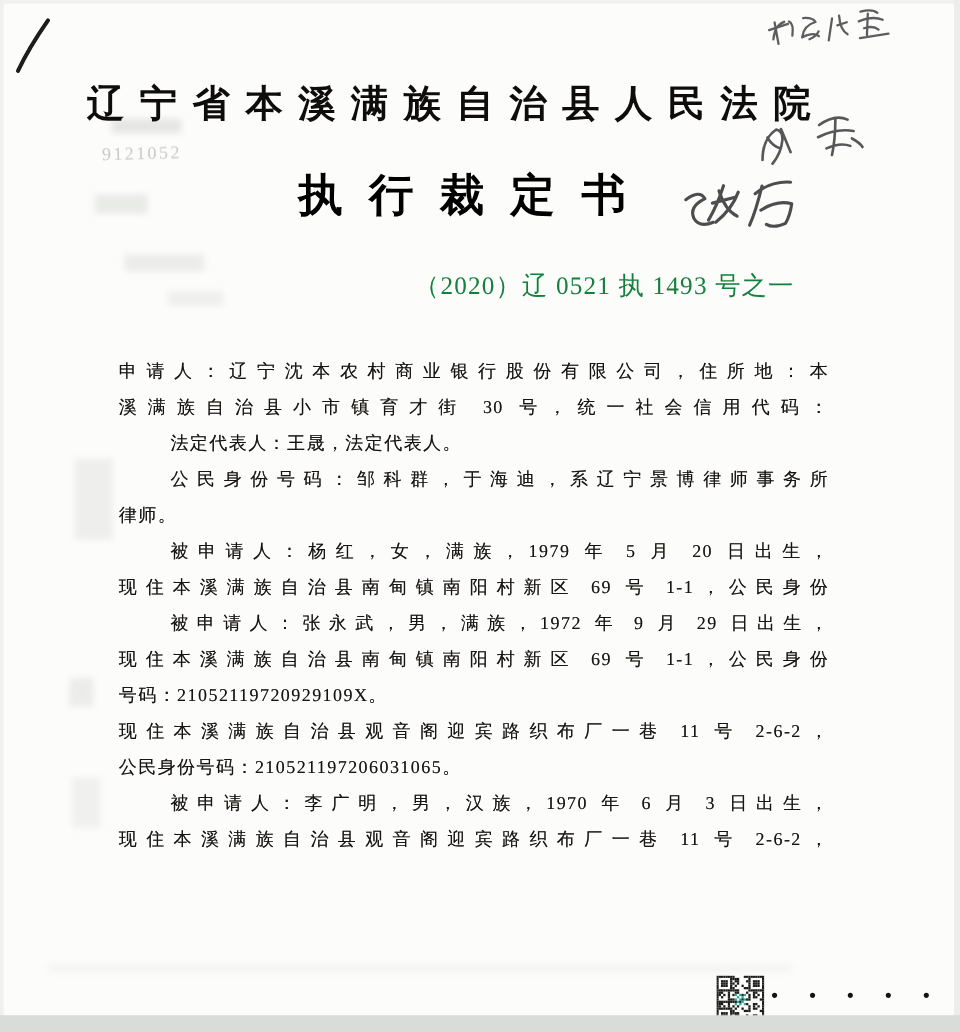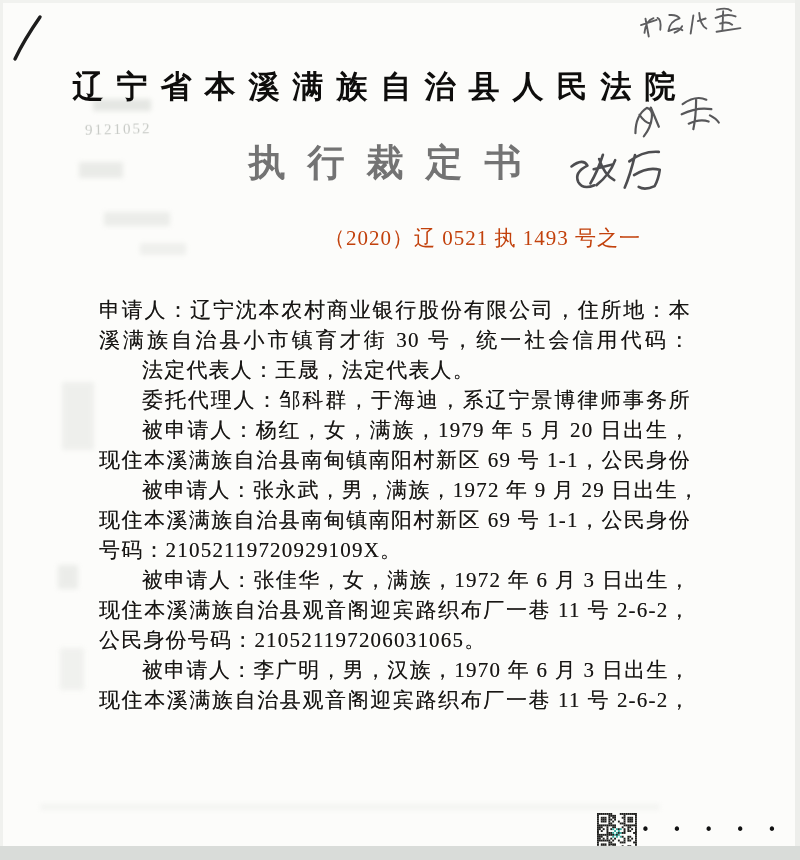--- a/index.html
+++ b/index.html
@@ -21,33 +21,33 @@
   
   .court{
     position:absolute;left:0;top:66px;width:748px;
     text-align:center;font-size:31px;font-weight:700;
     letter-spacing:13px;text-indent:13px;color:#0e0d0c;
     white-space:nowrap;
   }
   .doc-title{
     position:absolute;left:0;top:138px;width:770px;
     text-align:center;font-size:37px;font-weight:700;
-    letter-spacing:22px;text-indent:22px;color:#737373;
+    letter-spacing:22px;text-indent:22px;color:#000000;
     white-space:nowrap;
   }
   .case-no{
-    position:absolute;left:324px;top:224px;
-    font-size:21px;letter-spacing:1px;color:#c2410c;
+    position:absolute;left:345px;top:224px;
+    font-size:21px;letter-spacing:1px;color:#15803d;
     white-space:nowrap;
   }
 
   
   .body{
     position:absolute;left:99px;top:295px;width:592px;
-    font-size:21px;color:#171513;
+    font-size:15px;color:#171513;
   }
   .line{
     height:30px;line-height:30px;
     white-space:nowrap;letter-spacing:1.2px;
     text-shadow:0 0 .4px rgba(20,18,16,.55);
   }
   .line.fill{text-align:justify;text-align-last:justify;}
   .line.indent{padding-left:43px;}
 
   
@@ -138,33 +138,33 @@
 
   <div class="body">
       <div>
         <div class="line fill">申请人：辽宁沈本农村商业银行股份有限公司，住所地：本</div>
         <div class="line fill">溪满族自治县小市镇育才街 30 号，统一社会信用代码：</div>
       </div>
       <div>
         <div class="line indent">法定代表人：王晟，法定代表人。</div>
       </div>
       <div>
-        <div class="line indent fill">委托代理人：邹科群，于海迪，系辽宁景博律师事务所</div>
+        <div class="line indent fill">公民身份号码：邹科群，于海迪，系辽宁景博律师事务所</div>
+        <div class="line">律师。</div>
       </div>
       <div>
         <div class="line indent fill">被申请人：杨红，女，满族，1979 年 5 月 20 日出生，</div>
         <div class="line fill">现住本溪满族自治县南甸镇南阳村新区 69 号 1-1，公民身份</div>
       </div>
       <div>
         <div class="line indent fill">被申请人：张永武，男，满族，1972 年 9 月 29 日出生，</div>
         <div class="line fill">现住本溪满族自治县南甸镇南阳村新区 69 号 1-1，公民身份</div>
         <div class="line">号码：21052119720929109X。</div>
       </div>
       <div>
-        <div class="line indent fill">被申请人：张佳华，女，满族，1972 年 6 月 3 日出生，</div>
         <div class="line fill">现住本溪满族自治县观音阁迎宾路织布厂一巷 11 号 2-6-2，</div>
         <div class="line">公民身份号码：210521197206031065。</div>
       </div>
       <div>
         <div class="line indent fill">被申请人：李广明，男，汉族，1970 年 6 月 3 日出生，</div>
         <div class="line fill">现住本溪满族自治县观音阁迎宾路织布厂一巷 11 号 2-6-2，</div>
       </div>
     </div>
 
   <div class="qr"><svg width="40" height="40" viewBox="0 0 40 40">

